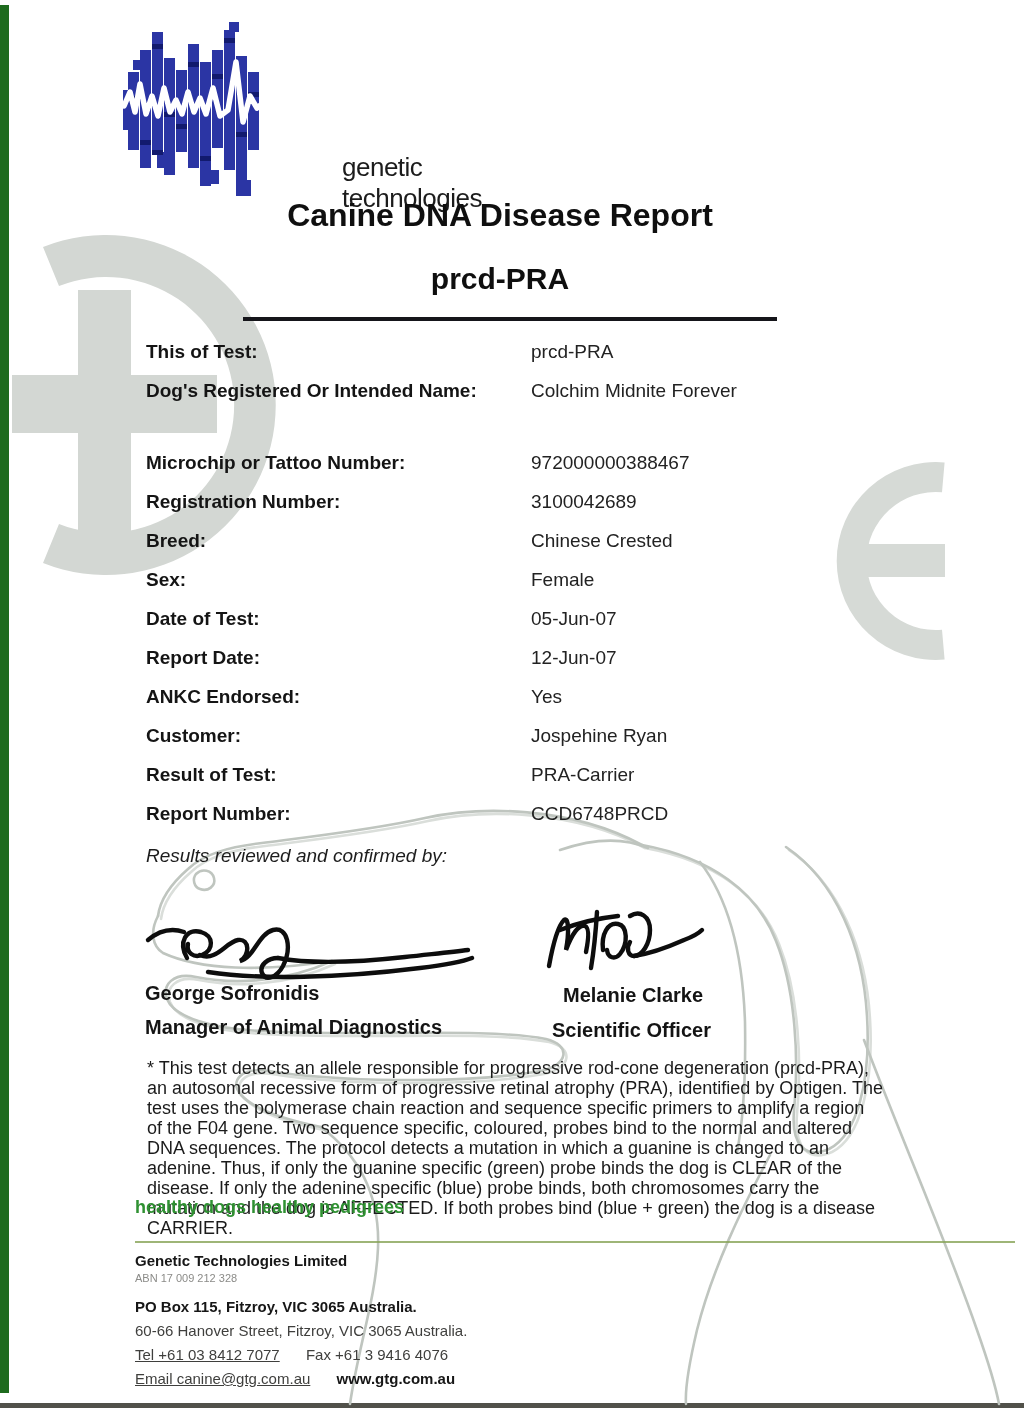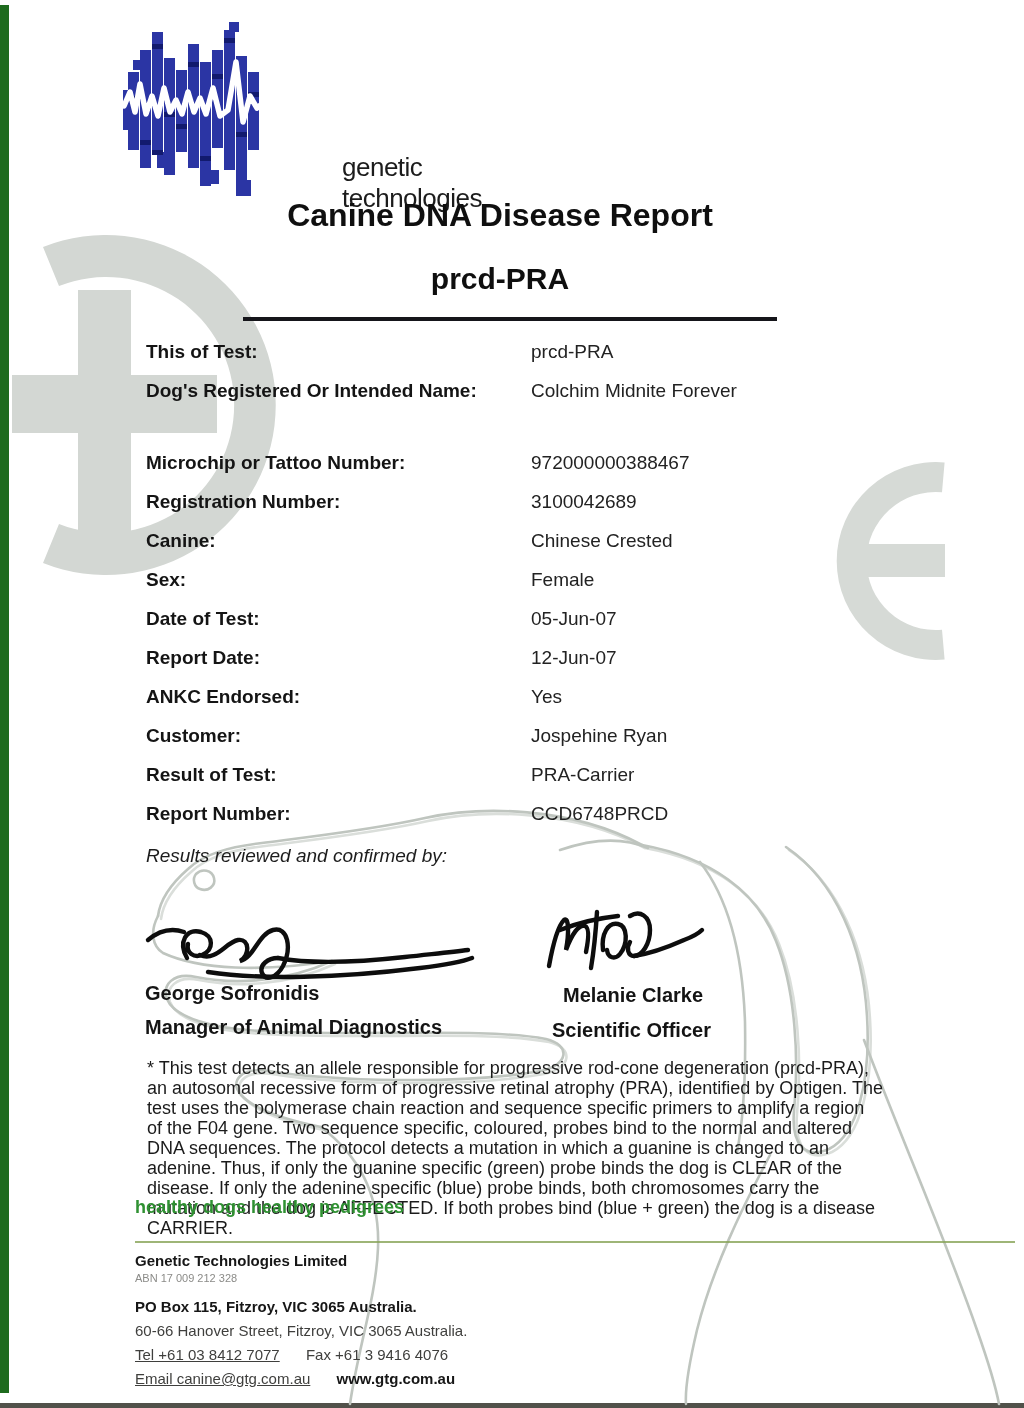--- a/index.html
+++ b/index.html
@@ -146,21 +146,21 @@
       </div>
       <div class="field-row">
         <span class="flabel">Microchip or Tattoo Number:</span>
         <span class="fvalue">972000000388467</span>
       </div>
       <div class="field-row">
         <span class="flabel">Registration Number:</span>
         <span class="fvalue">3100042689</span>
       </div>
       <div class="field-row">
-        <span class="flabel">Canine:</span>
+        <span class="flabel">Breed:</span>
         <span class="fvalue">Chinese Crested</span>
       </div>
       <div class="field-row">
         <span class="flabel">Sex:</span>
         <span class="fvalue">Female</span>
       </div>
       <div class="field-row">
         <span class="flabel">Date of Test:</span>
         <span class="fvalue">05-Jun-07</span>
       </div>

